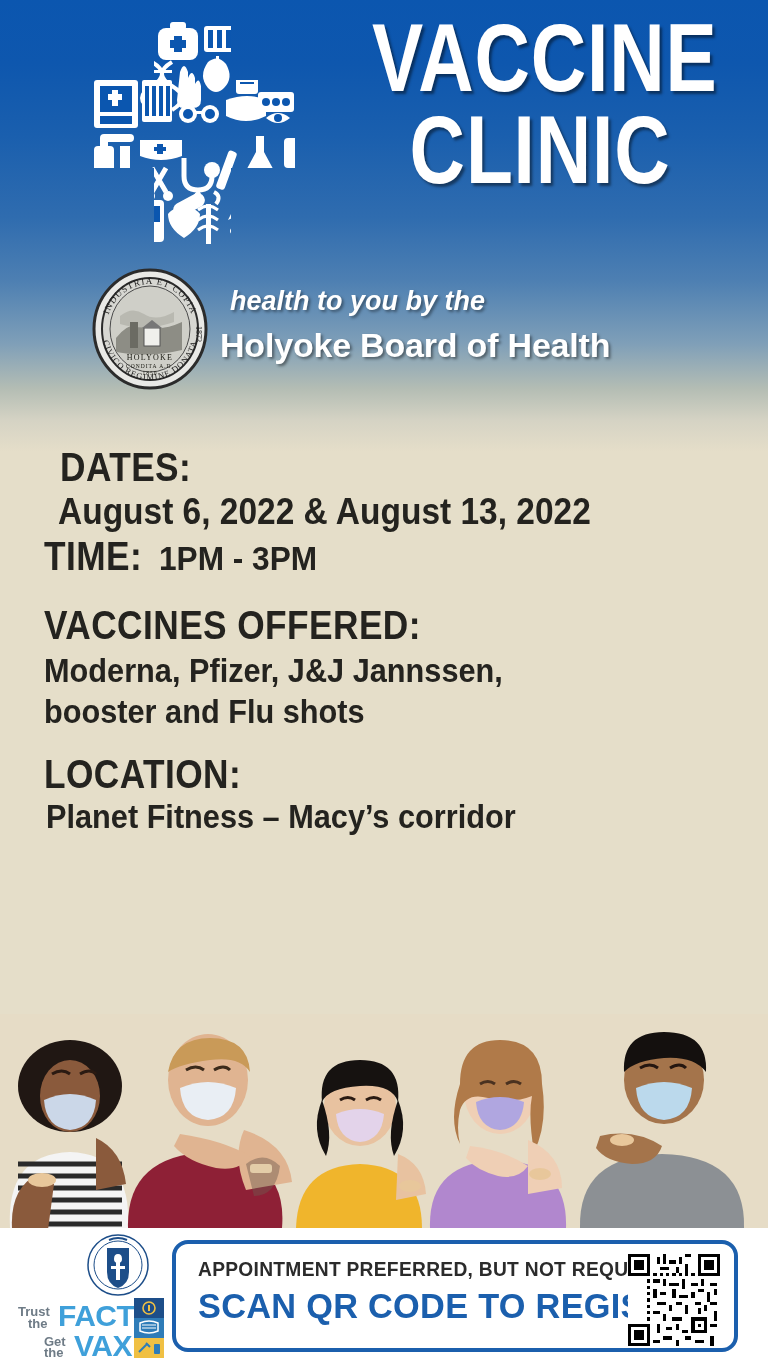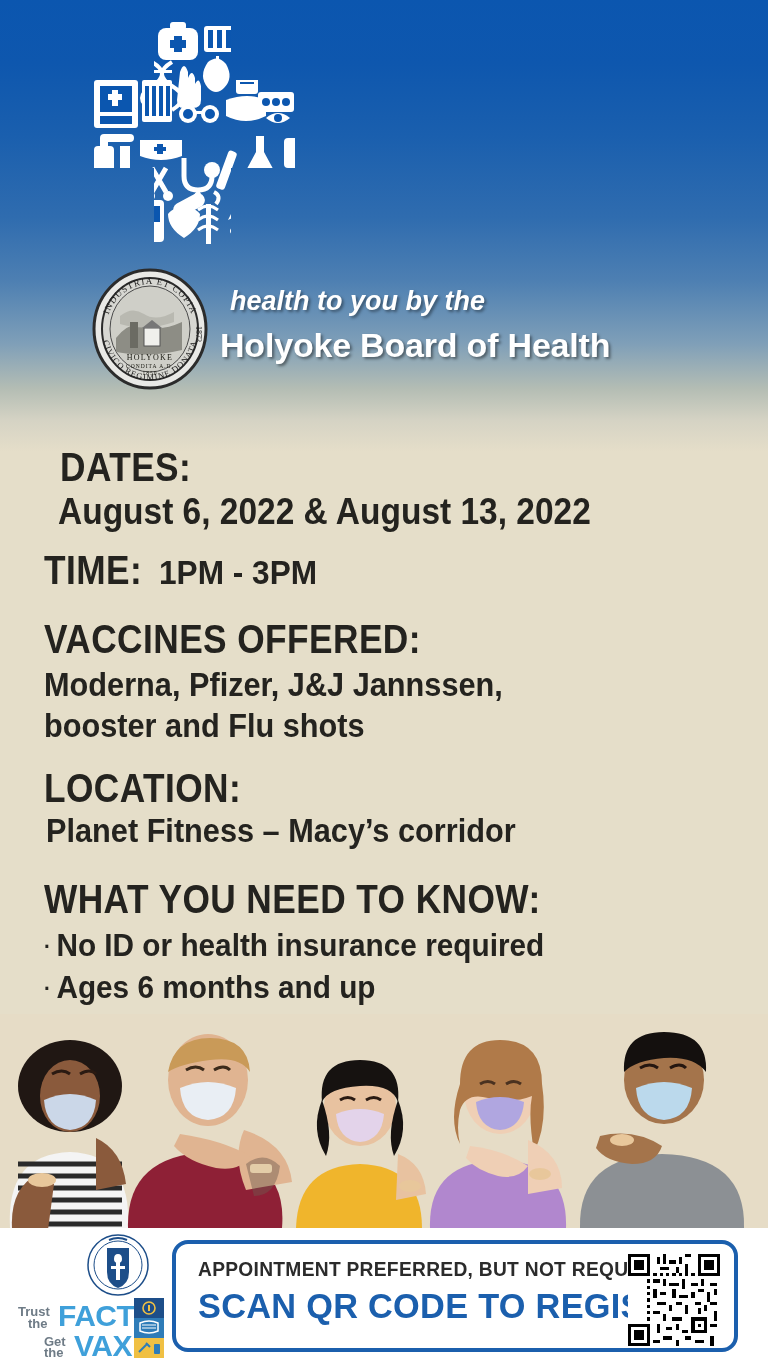--- a/index.html
+++ b/index.html
@@ -56,21 +56,21 @@
   .lbl{
     font-family:"Liberation Sans Narrow","Liberation Sans",sans-serif;
     font-weight:bold;display:inline-block;transform:scaleX(.86);
     transform-origin:left center;letter-spacing:.5px;
   }
   .val{font-weight:bold;display:inline-block;transform:scaleX(.93);transform-origin:left center;}
 
   .r-dates{margin-top:14px;margin-left:16px;}
   .r-dates .lbl{font-size:41px;}
   .r-dates .val{font-size:36px;margin-left:-2px;}
-  .r-time{margin-top:14px;}
+  .r-time{}
   .r-time .lbl{font-size:41px;}
   .r-time .val{font-size:34px;margin-left:-4px;}
   .r-loc{margin-top:18px;}
   .r-loc .lbl{font-size:41px;}
   .r-loc .val{font-size:33px;margin-left:2px;}
 
   .sec-head{
     font-family:"Liberation Sans Narrow","Liberation Sans",sans-serif;
     font-weight:bold;font-size:41px;color:#24231F;
     display:inline-block;transform:scaleX(.86);transform-origin:left center;
@@ -245,20 +245,24 @@
           <path d="M118 192 q10-8 20 0 M118 202 q10-8 20 0 M118 212 q10-8 20 0" stroke="#fff" stroke-width="3" fill="none"></path>
           <path d="M118 186 q-6-8 2-12 M136 186 q6-8-2-12" stroke="#fff" stroke-width="4" fill="none"></path>
 
           <path d="M152 194 q14-6 20 8 l-8 6 q-6-12-16-6 Z"></path>
           <rect x="150" y="210" width="34" height="6" rx="3"></rect>
           <rect x="160" y="198" width="6" height="14"></rect>
         </g>
       </svg>
     </div>
 
+    <div class="title-block">
+      <div class="title-line l1">VACCINE</div>
+      <div class="title-line l2">CLINIC</div>
+    </div>
 
     <div class="seal">
       <svg viewBox="0 0 128 122" width="128" height="122" aria-hidden="true">
         <ellipse cx="64" cy="61" rx="56" ry="59" fill="#e9e9e6" stroke="#2b2b2b" stroke-width="3"></ellipse>
         <ellipse cx="64" cy="61" rx="48" ry="51" fill="#d7d7d2" stroke="#2b2b2b" stroke-width="2"></ellipse>
         <ellipse cx="64" cy="61" rx="40" ry="43" fill="#cfcfc8" stroke="#4a4a4a" stroke-width="1"></ellipse>
         <path d="M30 70 q14-18 30-12 q14 6 36-4 v28 q-34 8-66 2 Z" fill="#8d8d85"></path>
         <path d="M34 48 q12-10 24-2 q12 8 30-2 l0 10 q-28 10-54 2 Z" fill="#b9b9b1"></path>
         <rect x="44" y="54" width="8" height="26" fill="#6b6b63"></rect>
         <rect x="58" y="60" width="16" height="18" fill="#f0f0ec" stroke="#555" stroke-width="1"></rect>
@@ -302,34 +306,20 @@
         <span class="vacc-line">Moderna, Pfizer, J&amp;J Jannssen,</span>
         <span class="vacc-line">booster and Flu shots</span>
       </div>
     </div>
 
     <div class="row r-loc">
       <span class="lbl">LOCATION:</span>
       <span class="val">Planet Fitness – Macy’s corridor</span>
     </div>
 
-    <div class="row r-know">
-      <div class="sec-head">WHAT YOU NEED TO KNOW:</div>
-      <div class="bullets">
-        <span class="bullet">
-          <span class="dot">·</span><span>No ID or health insurance required</span>
-        </span>
-        <span class="bullet">
-          <span class="dot">·</span><span>Ages 6 months and up</span>
-        </span>
-        <span class="bullet">
-          <span class="dot">·</span><span>FREE for everyone</span>
-        </span>
-      </div>
-    </div>
   </div>
 
   <div class="photos">
     <svg viewBox="0 0 768 214" width="768" height="214" aria-hidden="true">
       <rect x="0" y="0" width="768" height="214" fill="#E6DCC6"></rect>
 
       <g>
         <path d="M10 214 q-4-74 60-76 q62 2 58 76 Z" fill="#F4F4F4"></path>
         <g stroke="#2a2a2a" stroke-width="5" fill="none">
           <path d="M18 150 h104 M18 162 h104 M18 174 h104 M18 186 h104 M18 198 h104 M18 210 h104"></path>

